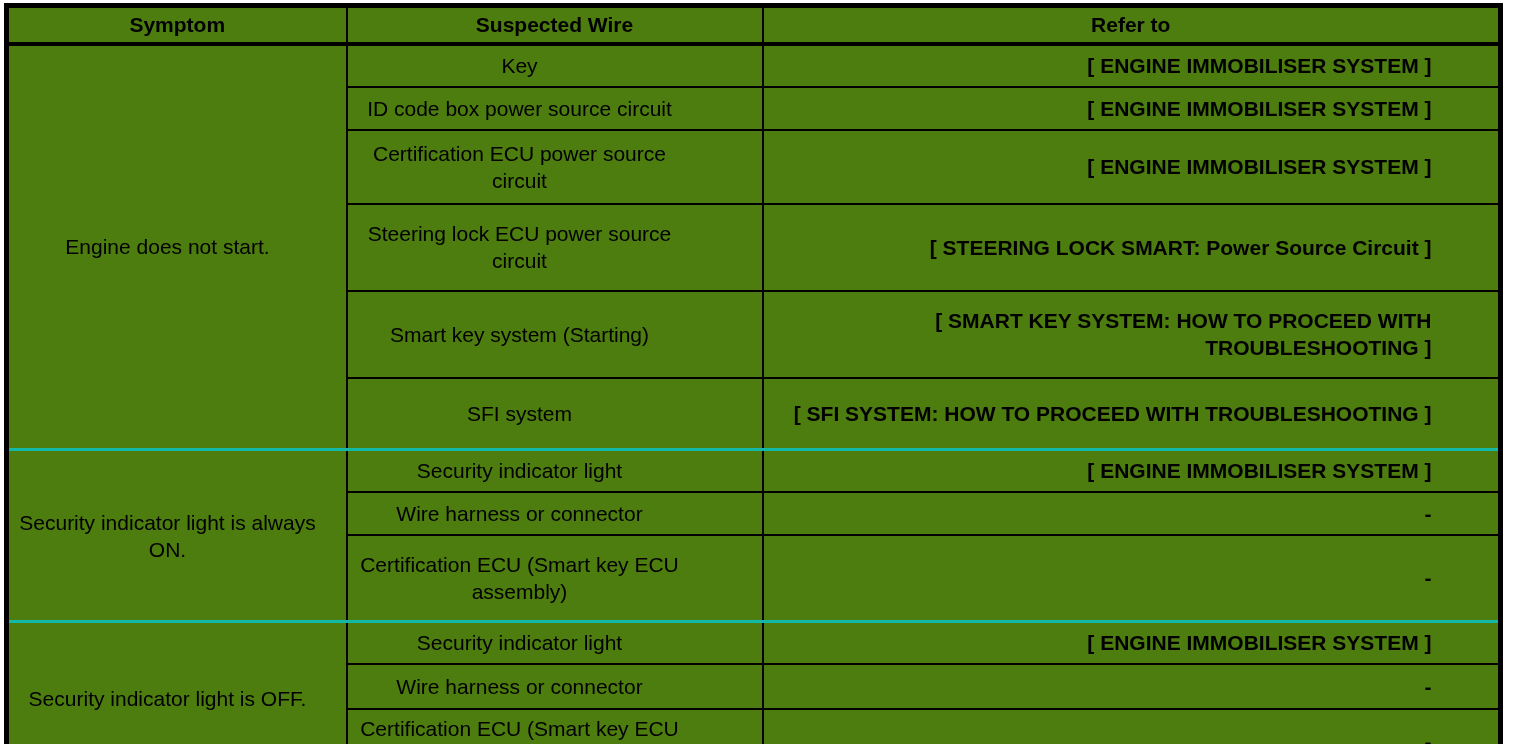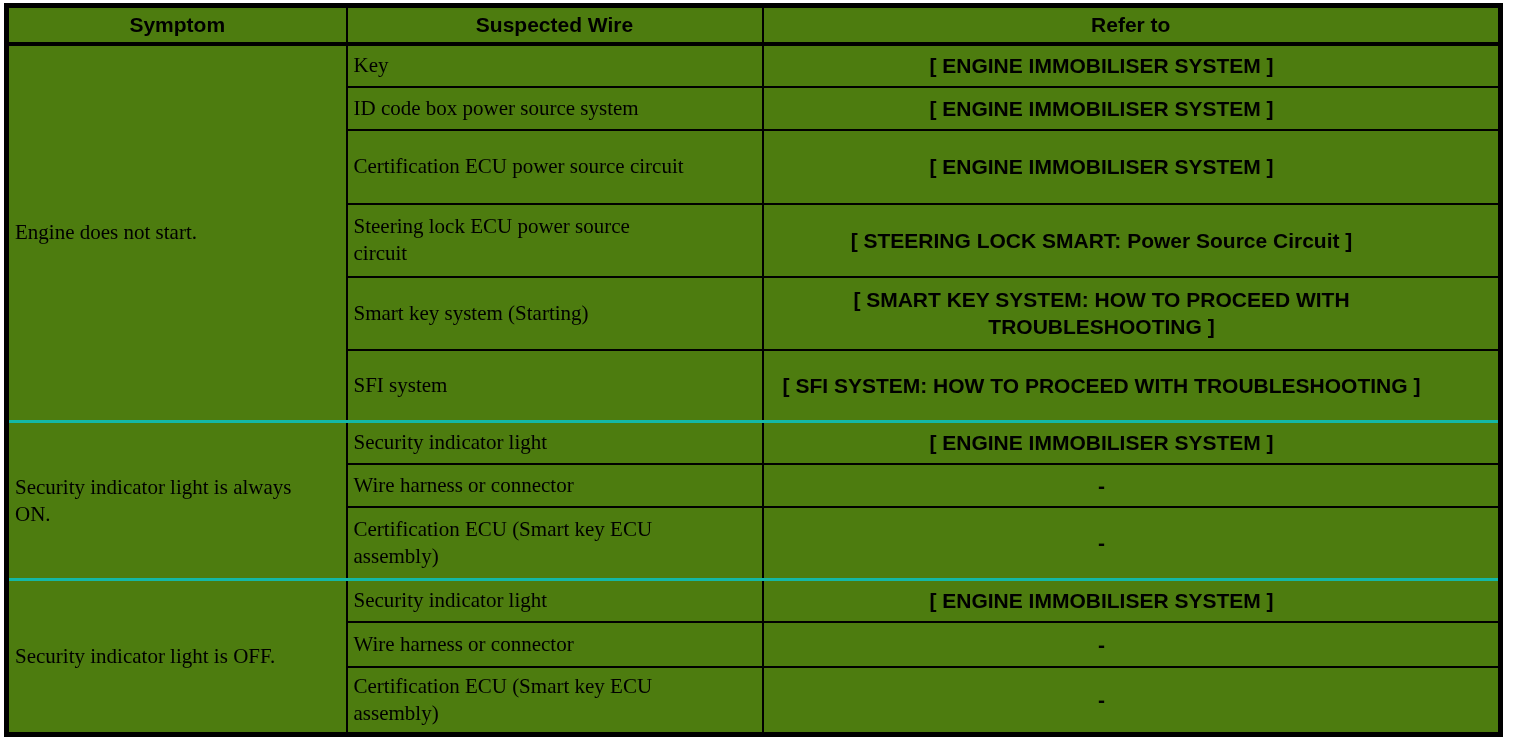--- a/index.html
+++ b/index.html
@@ -40,31 +40,30 @@
     text-align: center;
     border-bottom: 4px solid #000000;
     padding: 2px 6px;
   }
   tr.hdr      { height: 38px; }
   tr.r43      { height: 43px; }
   tr.r42      { height: 42px; }
   tr.r45      { height: 45px; }
   tr.r71      { height: 74px; }
   tr.r72      { height: 72px; }
-  tr.r73      { height: 73px; }
+  tr.r73      { height: 87px; }
   tr.r68      { height: 68px; }
   tr.group-start > td { border-top: 3px solid #14b8a6; }
   td.symptom, td.area {
     font-weight: normal;
-    text-align: left;
-    font-family: Liberation Serif, serif;
+    text-align: center;
   }
   td.refer {
     font-weight: bold;
-    text-align: center;
+    text-align: right;
     padding-left: 8px;
   }
   .w1 { max-width: 305px; }
   .w2 { max-width: 332px; }
   .w3 { max-width: 660px; }
 </style>
 </head>
 <body>
 
 <div class="page">
@@ -89,21 +88,21 @@
         </td>
         <td class="area">
           <div class="w2">Key</div>
         </td>
         <td class="refer">
           <div class="w3"><span>[ ENGINE IMMOBILISER SYSTEM ]</span></div>
         </td>
       </tr>
       <tr class="r43">
         <td class="area">
-          <div class="w2">ID code box power source system</div>
+          <div class="w2">ID code box power source circuit</div>
         </td>
         <td class="refer">
           <div class="w3"><span>[ ENGINE IMMOBILISER SYSTEM ]</span></div>
         </td>
       </tr>
       <tr class="r71">
         <td class="area">
           <div class="w2">Certification ECU power source circuit</div>
         </td>
         <td class="refer">

